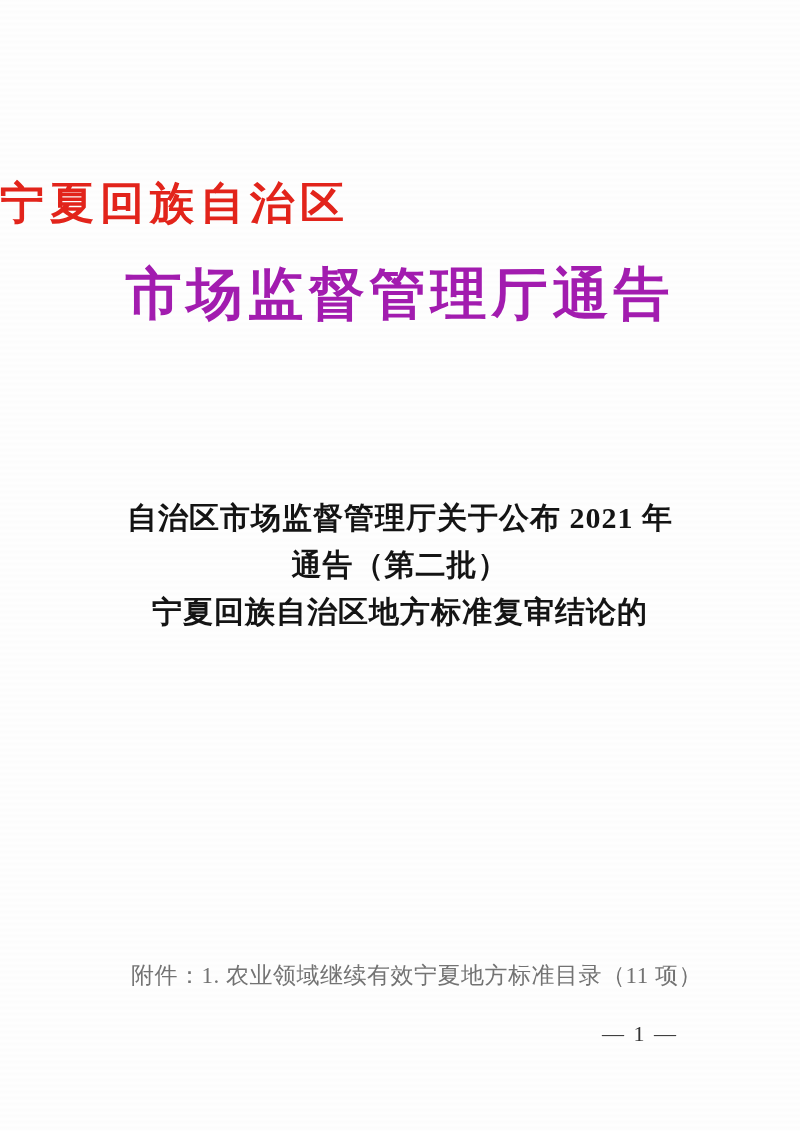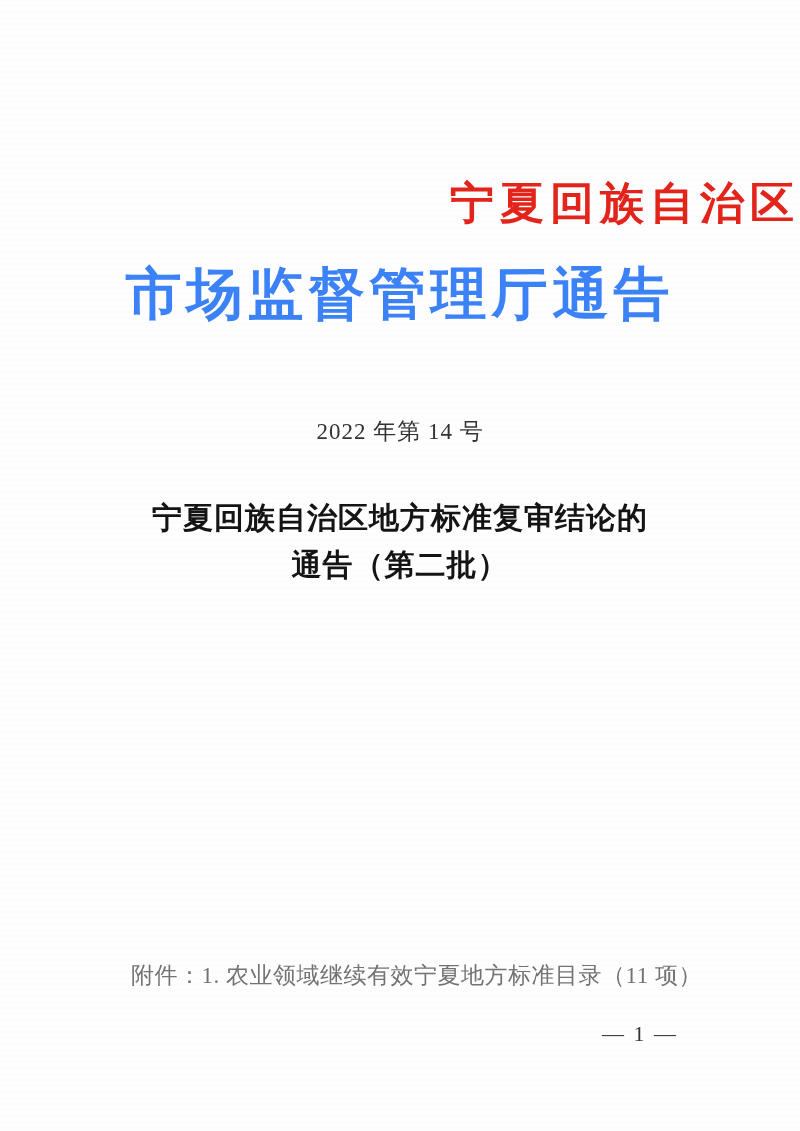--- a/index.html
+++ b/index.html
@@ -25,37 +25,37 @@
       rgba(0,0,0,0.0) 3px,
       rgba(0,0,0,0.012) 6px
     );
     pointer-events: none;
   }
   .masthead-line1 {
     position: absolute;
     top: 176px;
     left: 0;
     width: 100%;
-    text-align: right;
+    text-align: left;
     font-size: 44px;
     font-weight: bold;
     letter-spacing: 6px;
     color: #e2241b;
     line-height: 1.25;
   }
   .masthead-line2 {
     position: absolute;
     top: 258px;
     left: 0;
     width: 100%;
     text-align: center;
     font-size: 56px;
     font-weight: bold;
     letter-spacing: 5px;
-    color: #3b82f6;
+    color: #a21caf;
     line-height: 1.3;
   }
   .issue-number {
     position: absolute;
     top: 416px;
     left: 0;
     width: 100%;
     text-align: center;
     font-size: 23px;
     letter-spacing: 1px;
@@ -108,25 +108,25 @@
 </style>
 </head>
 <body>
 
 <div class="page">
 
   <div class="masthead-line1">宁夏回族自治区</div>
 
   <div class="masthead-line2">市场监督管理厅通告</div>
 
-  <div class="issue-number">2022 年第 14 号</div>
 
   <div class="doc-title">
+    <div>自治区市场监督管理厅关于公布 2021 年</div>
+    <div>通告（第二批）</div>
     <div>宁夏回族自治区地方标准复审结论的</div>
-    <div>通告（第二批）</div>
   </div>
 
 
   <p class="attachment-line">附件：1. 农业领域继续有效宁夏地方标准目录（11 项）</p>
 
   <div class="page-number">— 1 —</div>
 
 </div>
 
 </body></html>

